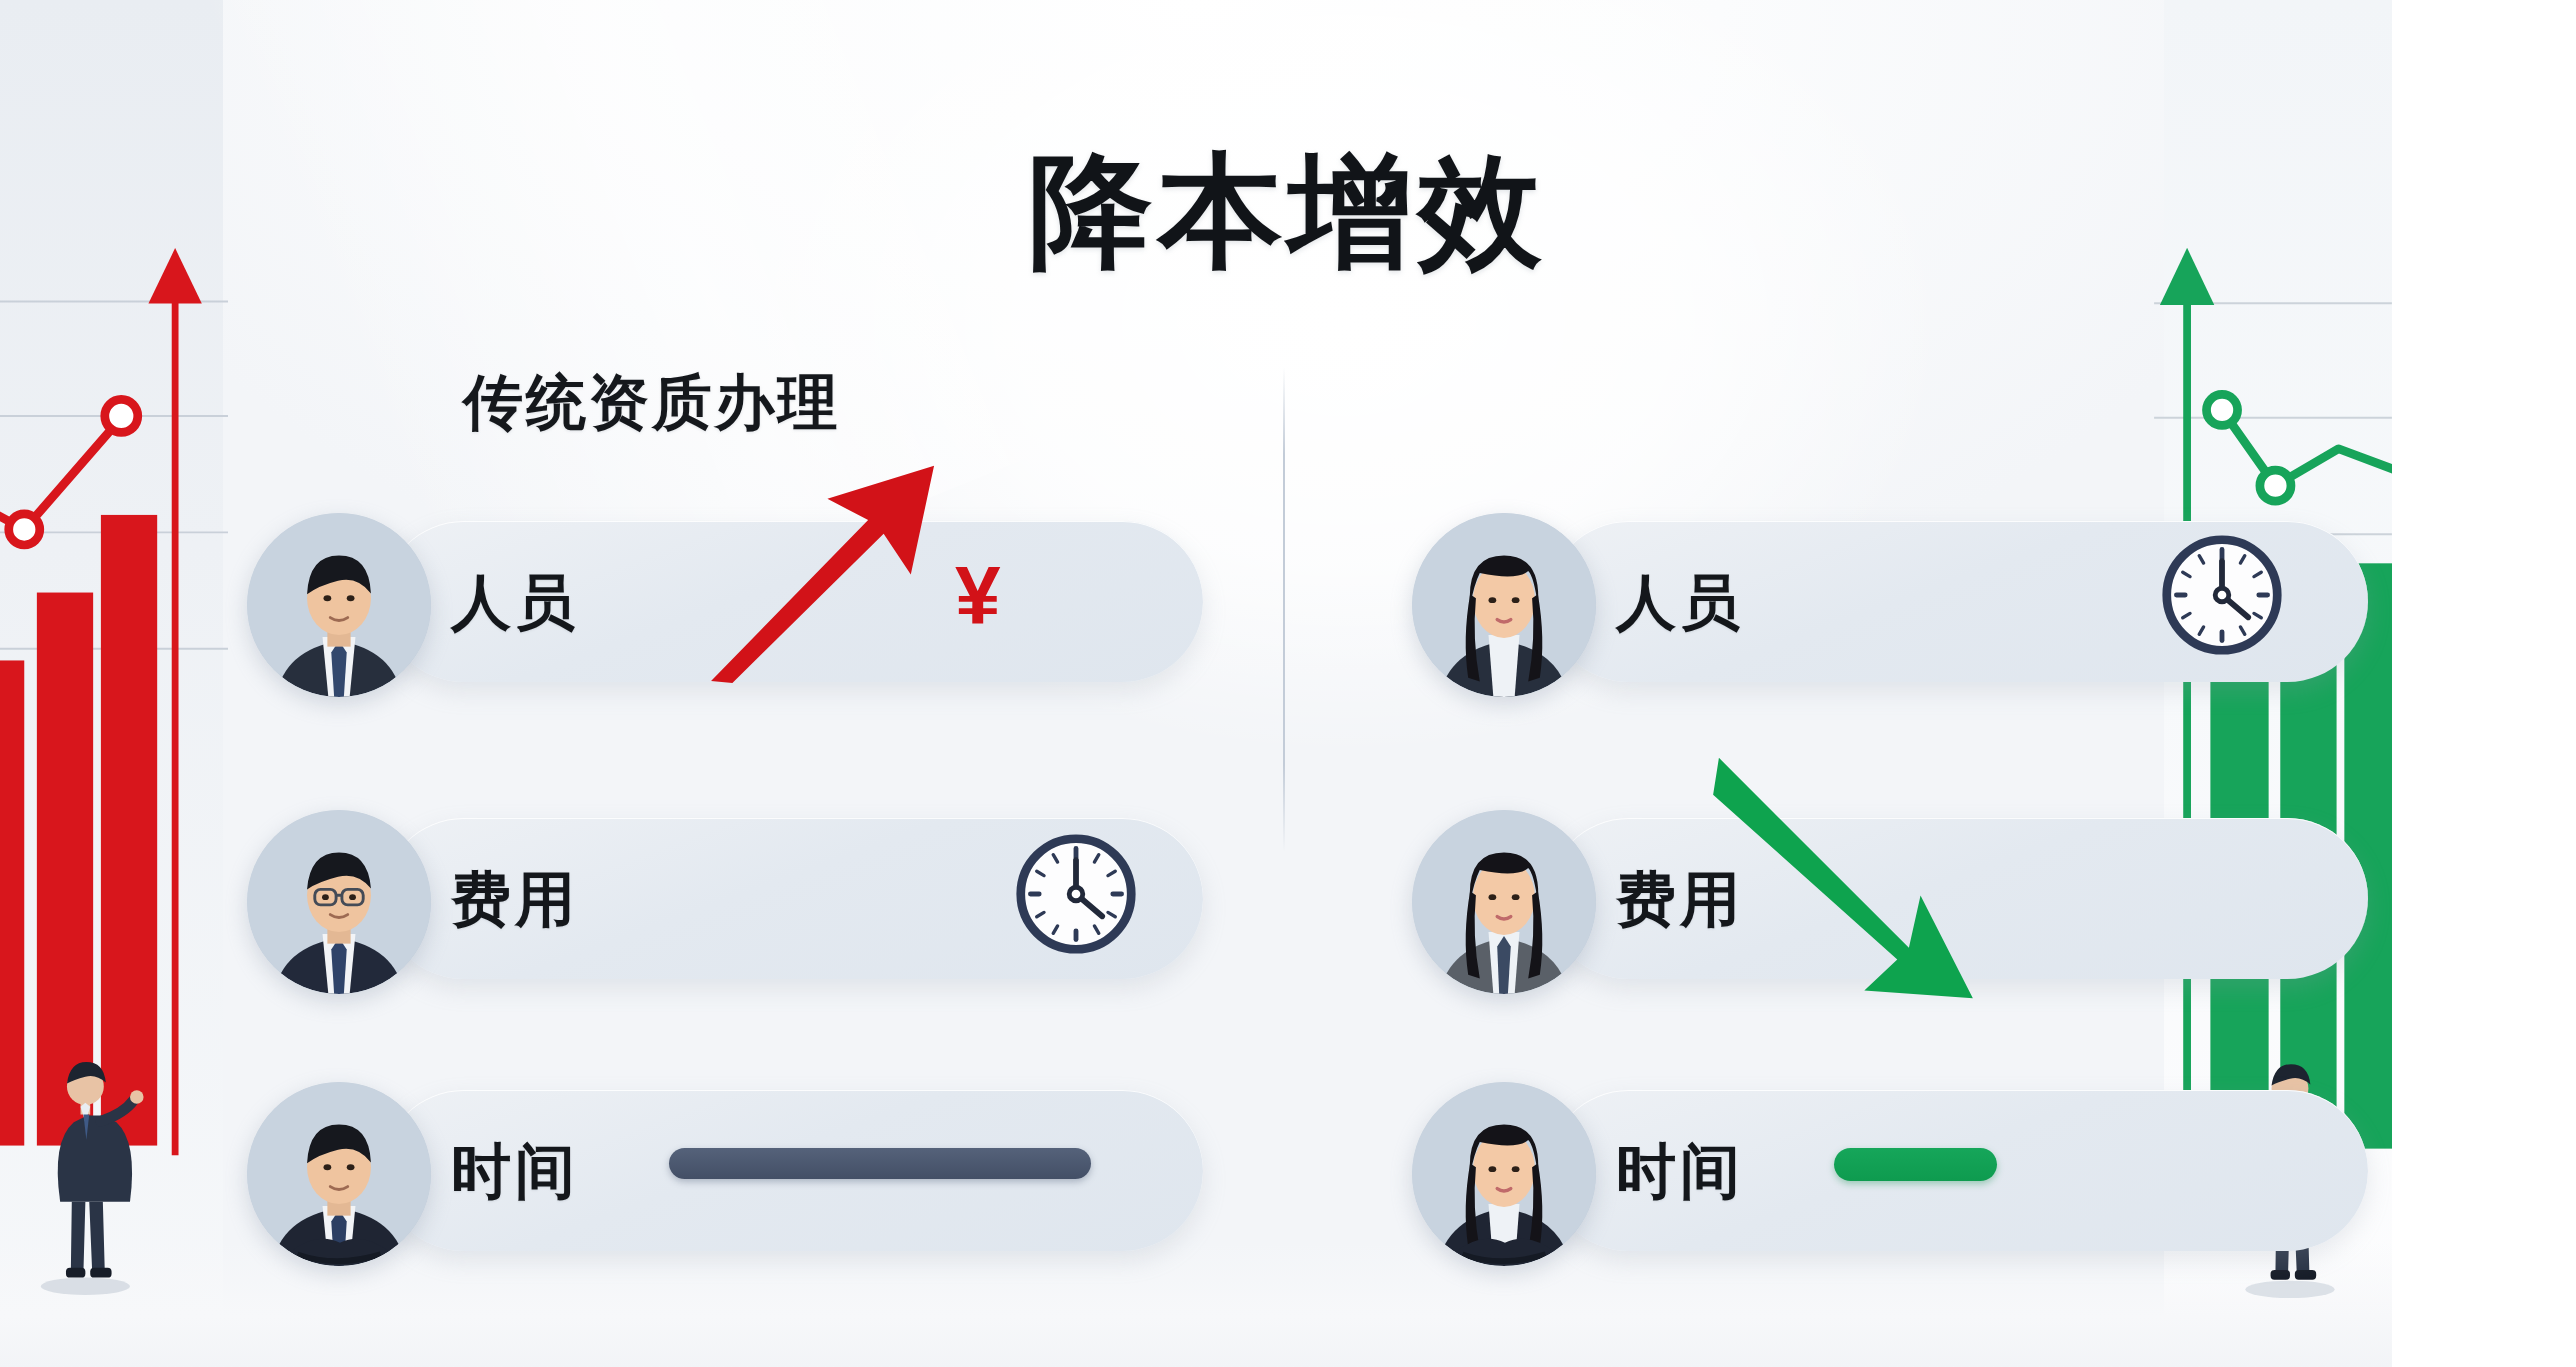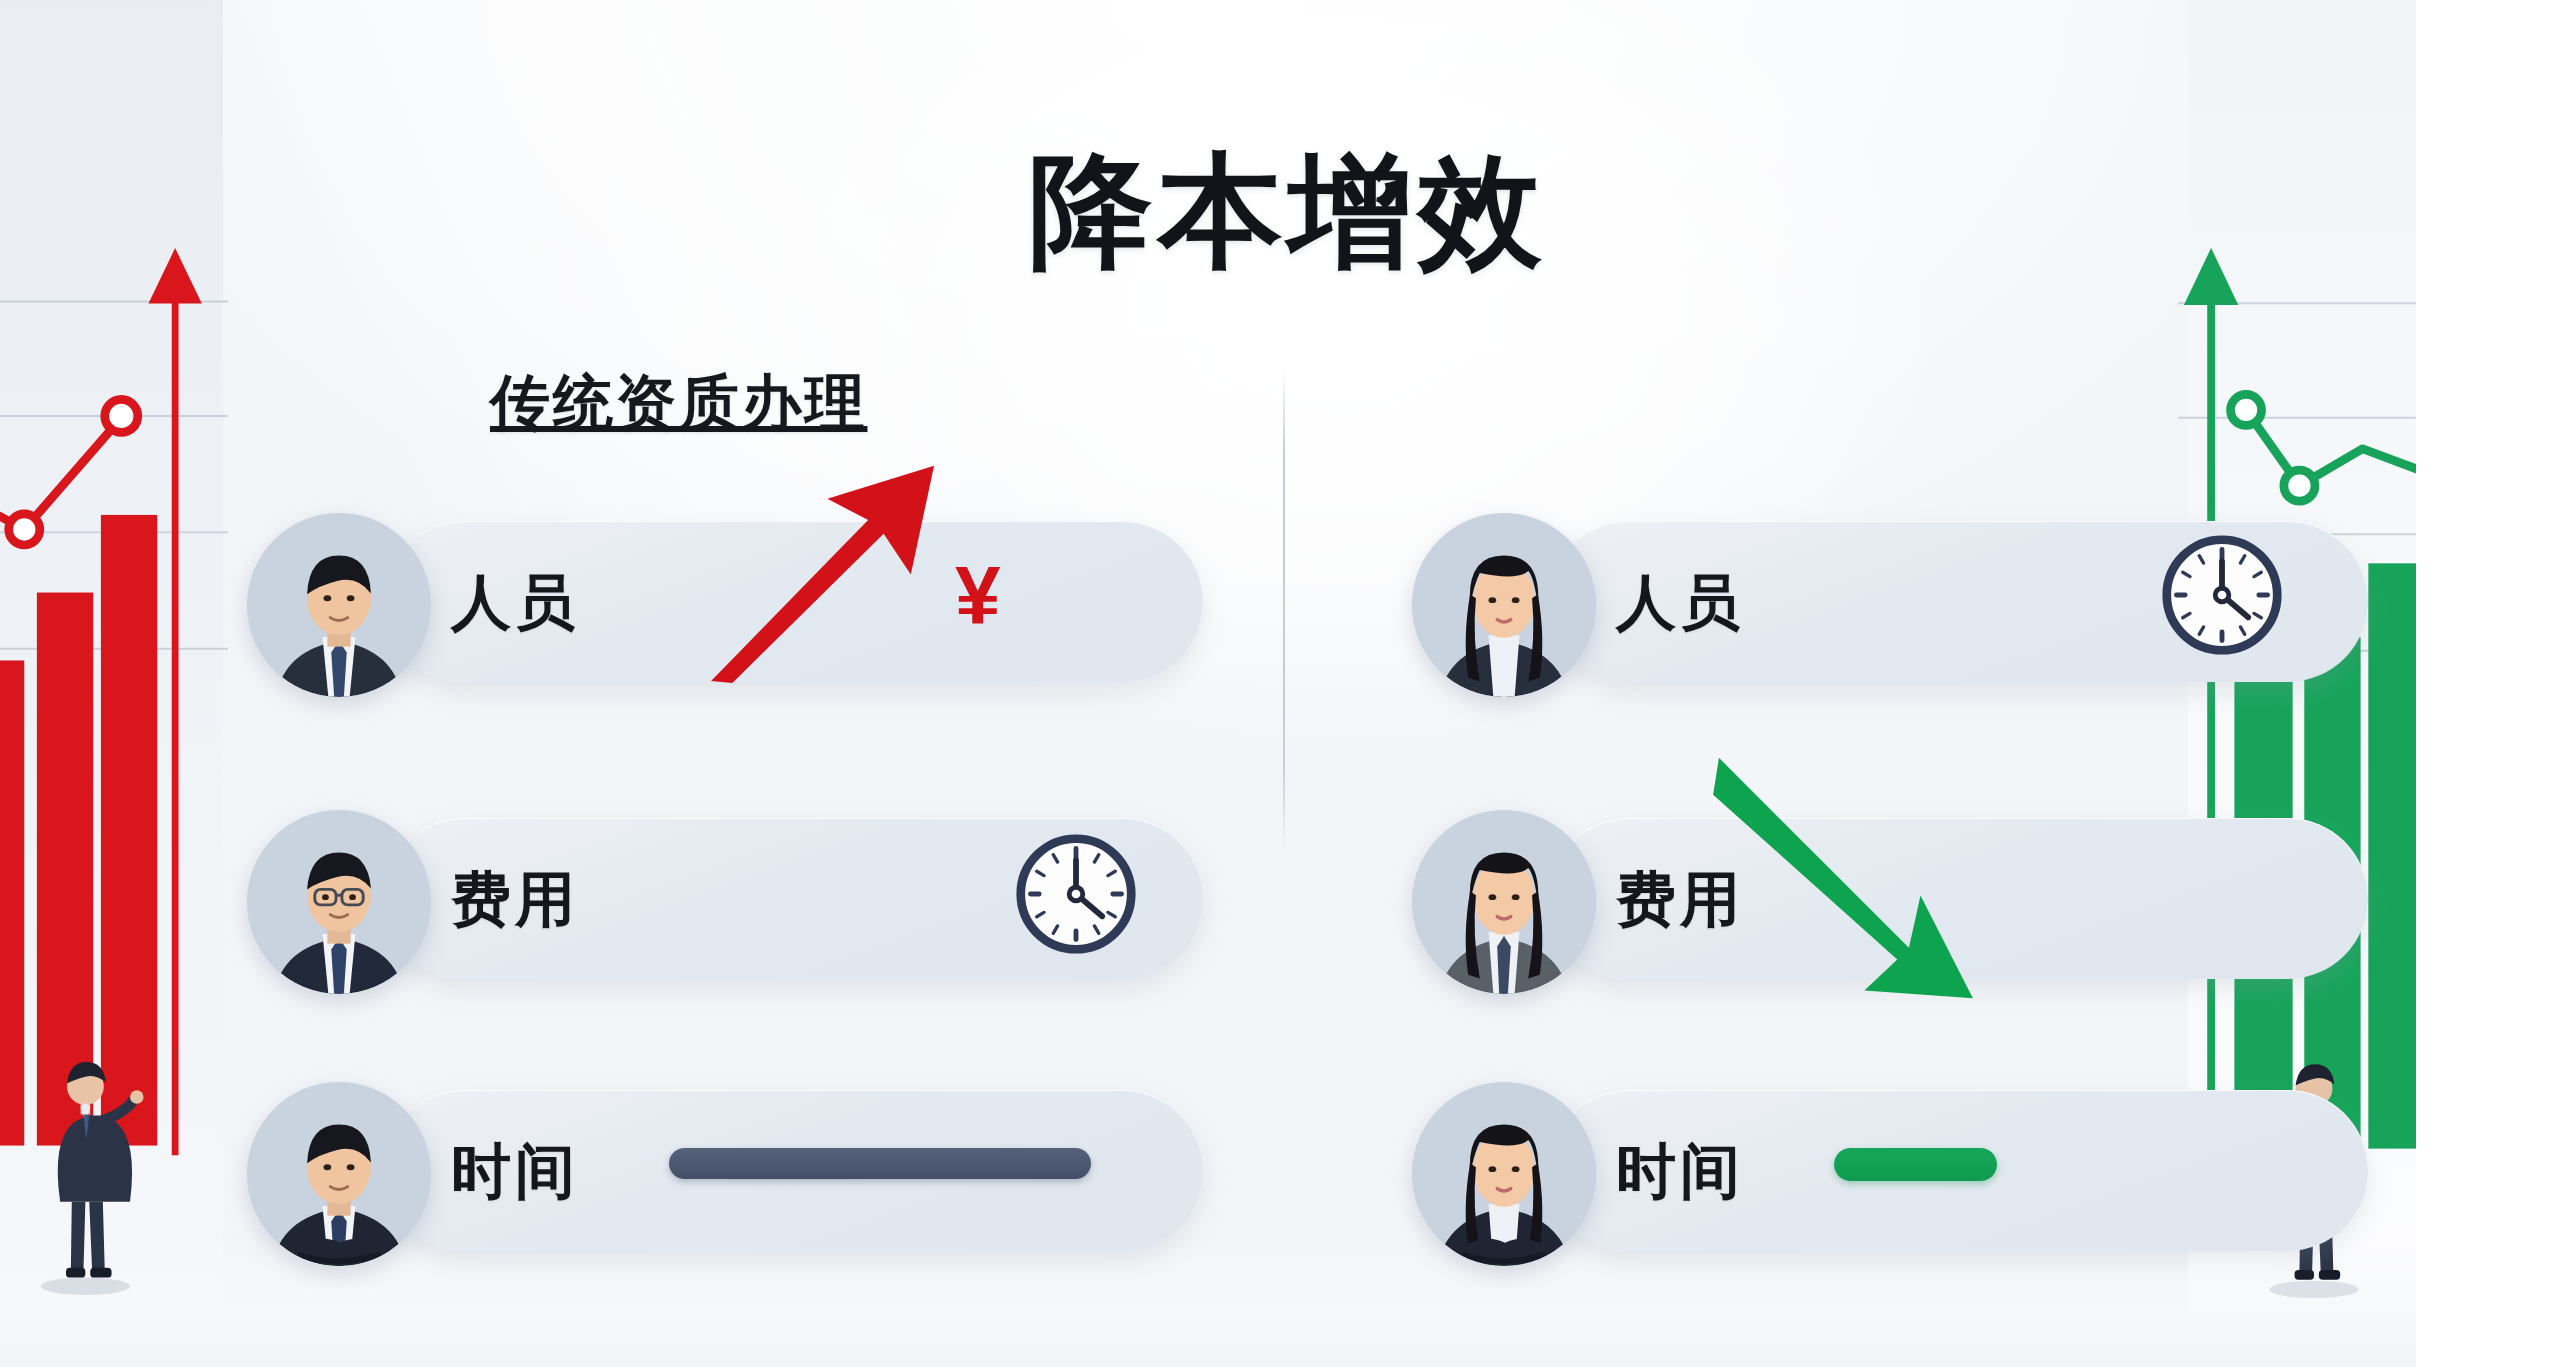--- a/index.html
+++ b/index.html
@@ -4,21 +4,20 @@
 <style>
   html,body{margin:0;padding:0;}
   body{
     width:2576px;height:1367px;overflow:hidden;
     font-family:"Liberation Sans","DejaVu Sans",sans-serif;
     background:#ffffff;
   }
   #stage{position:relative;width:2392px;height:1367px;overflow:hidden;
     background:
       radial-gradient(1164px 679px at 50% 0%, #ffffff 0%, #fbfcfd 45%, #f3f5f8 100%);
-    padding-left: 24px;
   }
   
   .bg-panel{position:absolute;pointer-events:none;}
   .bg-left-col{left:0;top:0;width:223px;height:1367px;background:linear-gradient(180deg,#e9edf2 0%,#eef1f5 40%,#f6f8fa 100%);}
   .bg-right-col{right:0;top:0;width:228px;height:1367px;background:linear-gradient(180deg,#f2f5f8 0%,#f7f9fb 50%,#fdfdfe 100%);}
   .bg-glow{left:737px;top:-116px;width:1213px;height:873px;
     background:radial-gradient(closest-side,#ffffff 0%,rgba(255,255,255,.75) 55%,rgba(255,255,255,0) 100%);}
   .bg-floor{left:0;bottom:0;width:2576px;height:126px;background:linear-gradient(180deg,rgba(243,245,248,0),#f7f8fa 60%,#f2f4f7 100%);}
   .bg-streak{left:194px;top:0;width:737px;height:737px;transform:rotate(-22deg);transform-origin:top left;
     background:linear-gradient(90deg,rgba(255,255,255,0) 0%,rgba(255,255,255,.85) 50%,rgba(255,255,255,0) 100%);opacity:.7;}
@@ -28,21 +27,21 @@
     font-size:124px;font-weight:700;color:#111418;letter-spacing:5.8px;line-height:1.1;
     text-shadow:0 1.9px 5.8px rgba(140,150,165,.25);}
 
   
   #divider{position:absolute;left:1283px;top:367px;width:1.9px;height:485px;
     background:linear-gradient(180deg,rgba(190,199,210,0) 0%,#c3ccd8 18%,#c3ccd8 82%,rgba(190,199,210,0) 100%);}
 
   
   .col-head{position:absolute;top:363px;font-size:60px;font-weight:700;color:#15181c;
     letter-spacing:2.9px;text-shadow:0 1px 2.9px rgba(150,158,170,.25);}
-  #head-left{left:490px;text-decoration:underline;}
+  #head-left{left:463px;}
   #head-right{left:1465px;}
 
   
   .row{position:absolute;height:177px;}
   .row.left{left:247px;width:956px;}
   .row.right{left:1412px;width:956px;}
   .row.r1{top:513px;}
   .row.r2{top:810px;}
   .row.r3{top:1082px;}
 

